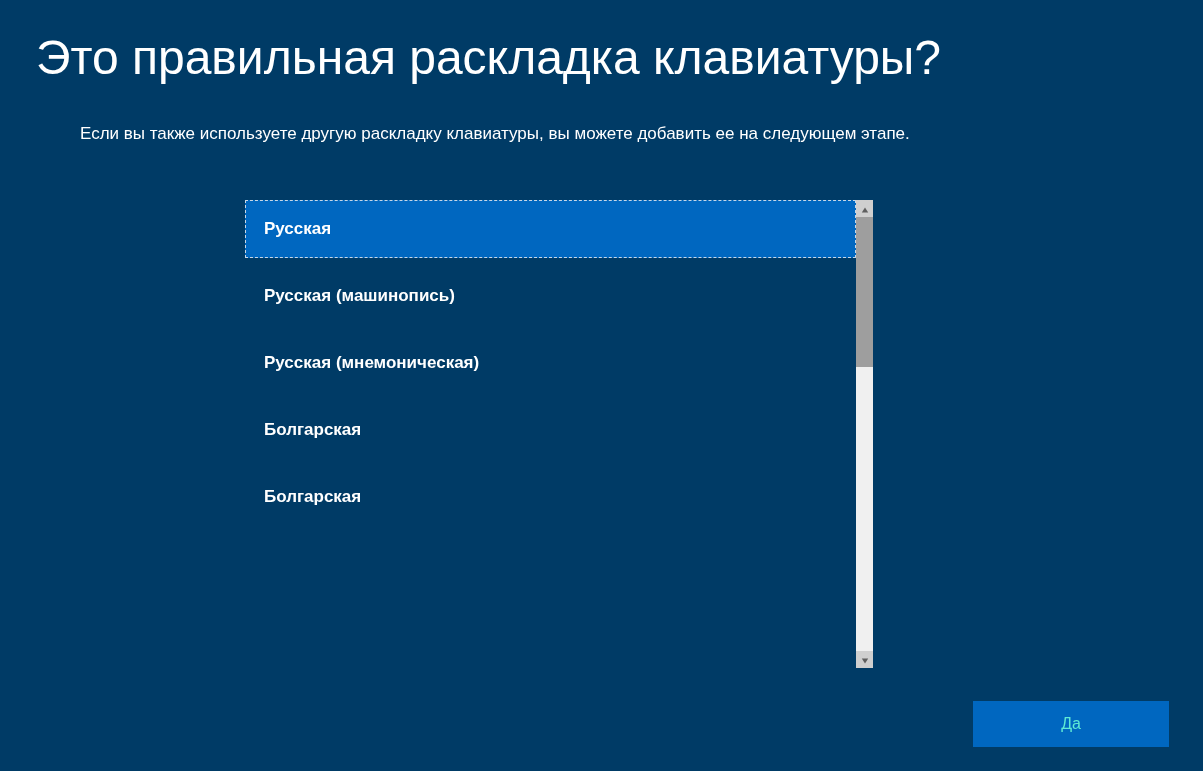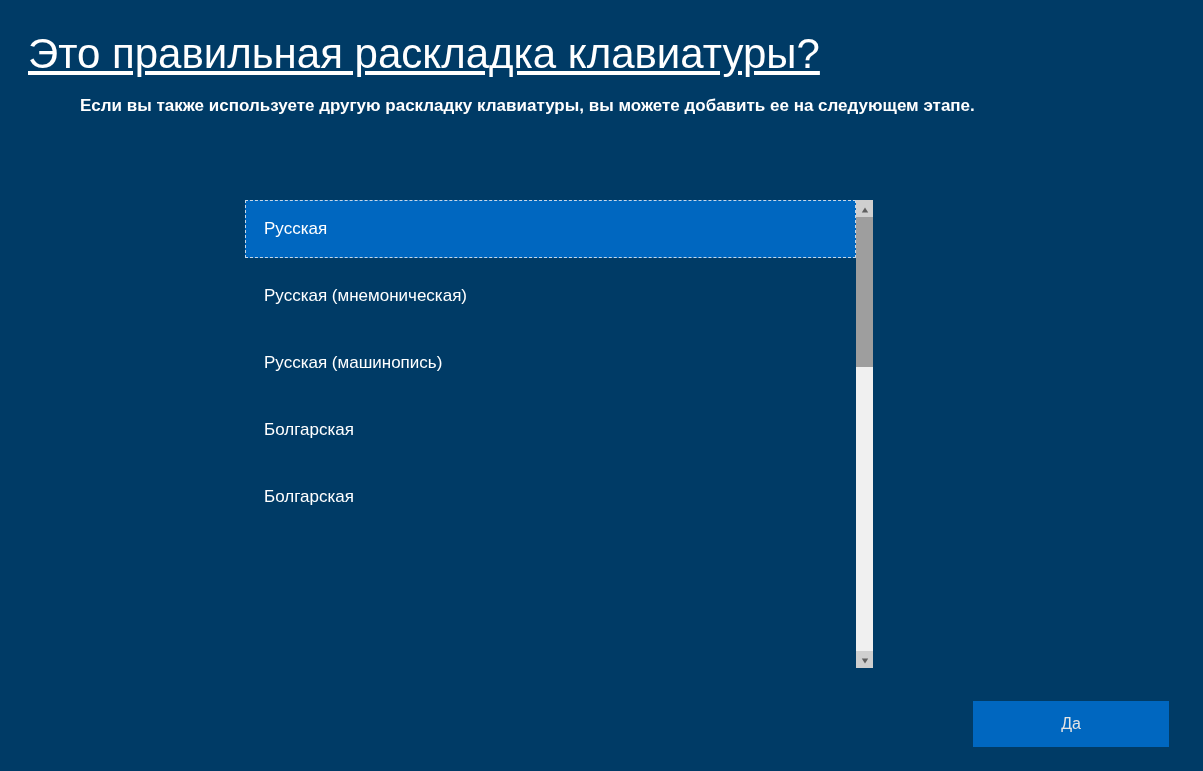--- a/index.html
+++ b/index.html
@@ -16,35 +16,34 @@
 
   .page {
     position: relative;
     width: 100%;
     height: 100%;
     box-sizing: border-box;
   }
 
   .heading {
     position: absolute;
-    left: 28px;
+    left: 36px;
     top: 30px;
-    font-size: 42px;
+    font-size: 48px;
     font-weight: 300;
     letter-spacing: 0px;
     white-space: nowrap;
-    text-decoration: underline;
   }
 
   .subheading {
     position: absolute;
     left: 80px;
-    top: 96px;
+    top: 124px;
     font-size: 17px;
-    font-weight: 700;
+    font-weight: 400;
     color: #ffffff;
     white-space: nowrap;
   }
 
   .list-wrapper {
     position: absolute;
     left: 245px;
     top: 200px;
     width: 628px;
     height: 468px;
@@ -58,21 +57,21 @@
   }
 
   .list-item {
     box-sizing: border-box;
     height: 58px;
     margin-bottom: 9px;
     display: flex;
     align-items: center;
     padding-left: 18px;
     font-size: 17px;
-    font-weight: 400;
+    font-weight: 700;
     color: #ffffff;
     cursor: pointer;
     border: 1px dashed transparent;
   }
 
   .list-item.selected {
     background: #0067c0;
     border: 1px dashed #c8d8e8;
   }
 
@@ -110,21 +109,21 @@
     cursor: pointer;
   }
 
   .confirm-button {
     position: absolute;
     left: 973px;
     top: 701px;
     width: 196px;
     height: 46px;
     background: #0067c0;
-    color: #e5e5e5;
+    color: #5eead4;
     display: flex;
     align-items: center;
     justify-content: center;
     font-size: 16px;
     font-weight: 400;
     cursor: pointer;
     border: none;
     outline: none;
   }
 </style>
@@ -136,24 +135,24 @@
   <div class="heading">Это правильная раскладка клавиатуры?</div>
 
   <div class="subheading">Если вы также используете другую раскладку клавиатуры, вы можете добавить ее на следующем этапе.</div>
 
   <div class="list-wrapper">
     <div class="list" id="layout-list">
         <div class="list-item selected">
           <span>Русская</span>
         </div>
         <div class="list-item">
-          <span>Русская (мнемоническая)</span>
+          <span>Русская (машинопись)</span>
         </div>
         <div class="list-item">
-          <span>Русская (машинопись)</span>
+          <span>Русская (мнемоническая)</span>
         </div>
         <div class="list-item">
           <span>Болгарская</span>
         </div>
         <div class="list-item">
           <span>Болгарская</span>
         </div>
       </div>
 
     <div class="scrollbar">

